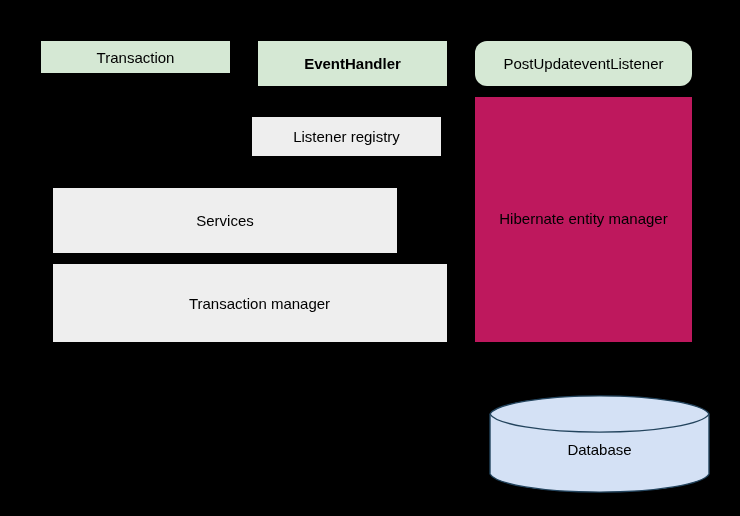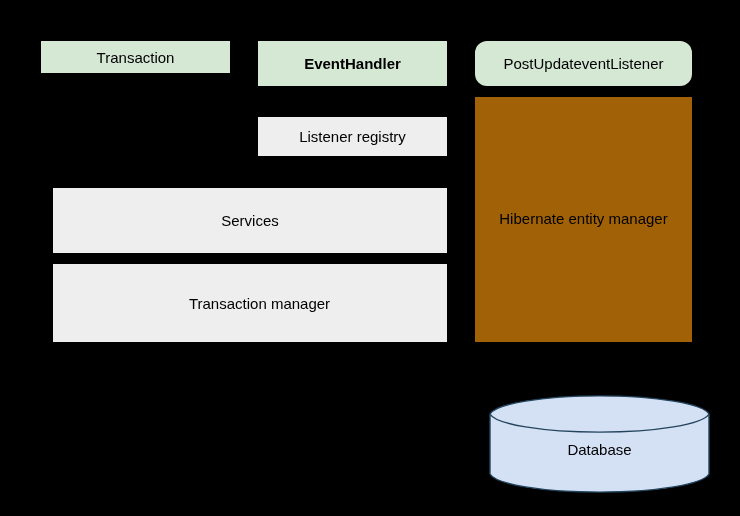--- a/index.html
+++ b/index.html
@@ -32,28 +32,28 @@
     width: 100%;
     padding: 0 6px;
     box-sizing: border-box;
   }
 
   
   .green { background: #d5e8d4; }
   
   .grey  { background: #eeeeee; }
   
-  .orange { background: #a16207; }
+  .orange { background: #be185d; }
 
   
   #n-transaction-sync   { left: 41px;  top: 41px;  width: 189px; height: 32px; }
   #n-event-handler      { left: 258px; top: 41px;  width: 189px; height: 45px; font-weight: bold; }
   #n-post-update-lsnr   { left: 475px; top: 41px;  width: 217px; height: 45px; border-radius: 12px; }
-  #n-listener-registry  { left: 258px; top: 117px; width: 189px; height: 39px; }
-  #n-services           { left: 53px;  top: 188px; width: 394px; height: 65px; justify-content: flex-end; }
+  #n-listener-registry  { left: 252px; top: 117px; width: 189px; height: 39px; }
+  #n-services           { left: 53px;  top: 188px; width: 344px; height: 65px; justify-content: flex-end; }
   #n-transaction-mgr    { left: 53px;  top: 264px; width: 394px; height: 78px; padding-left: 19px; }
   #n-hibernate-em       { left: 475px; top: 97px;  width: 217px; height: 245px;
                           align-items: flex-start; padding-top: 112px; }
 
   
   #n-database {
     position: absolute;
     left: 473px;
     top: 393px;
     width: 221px;

